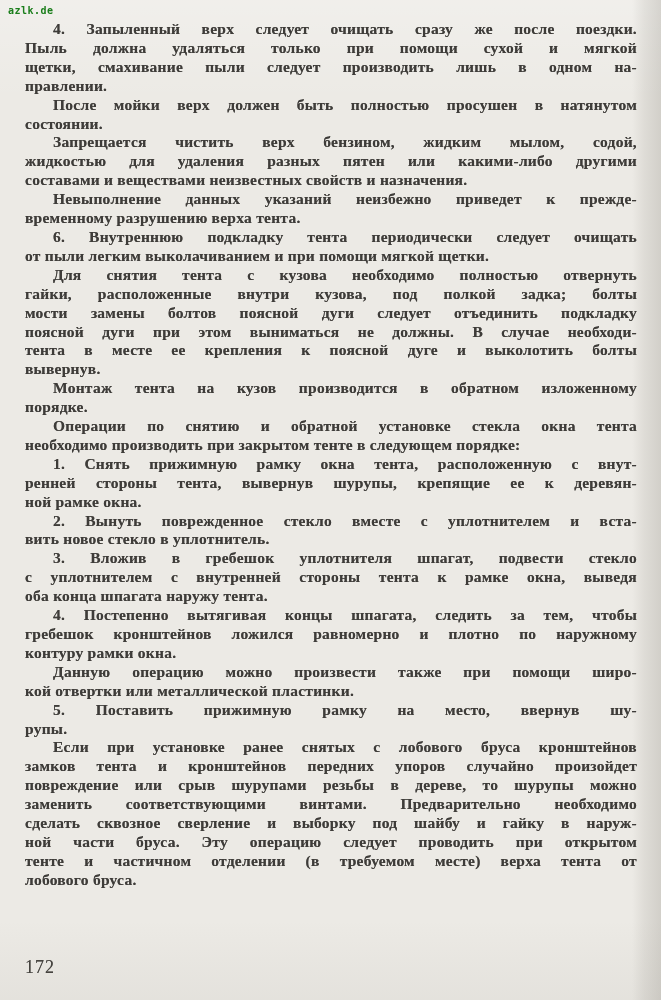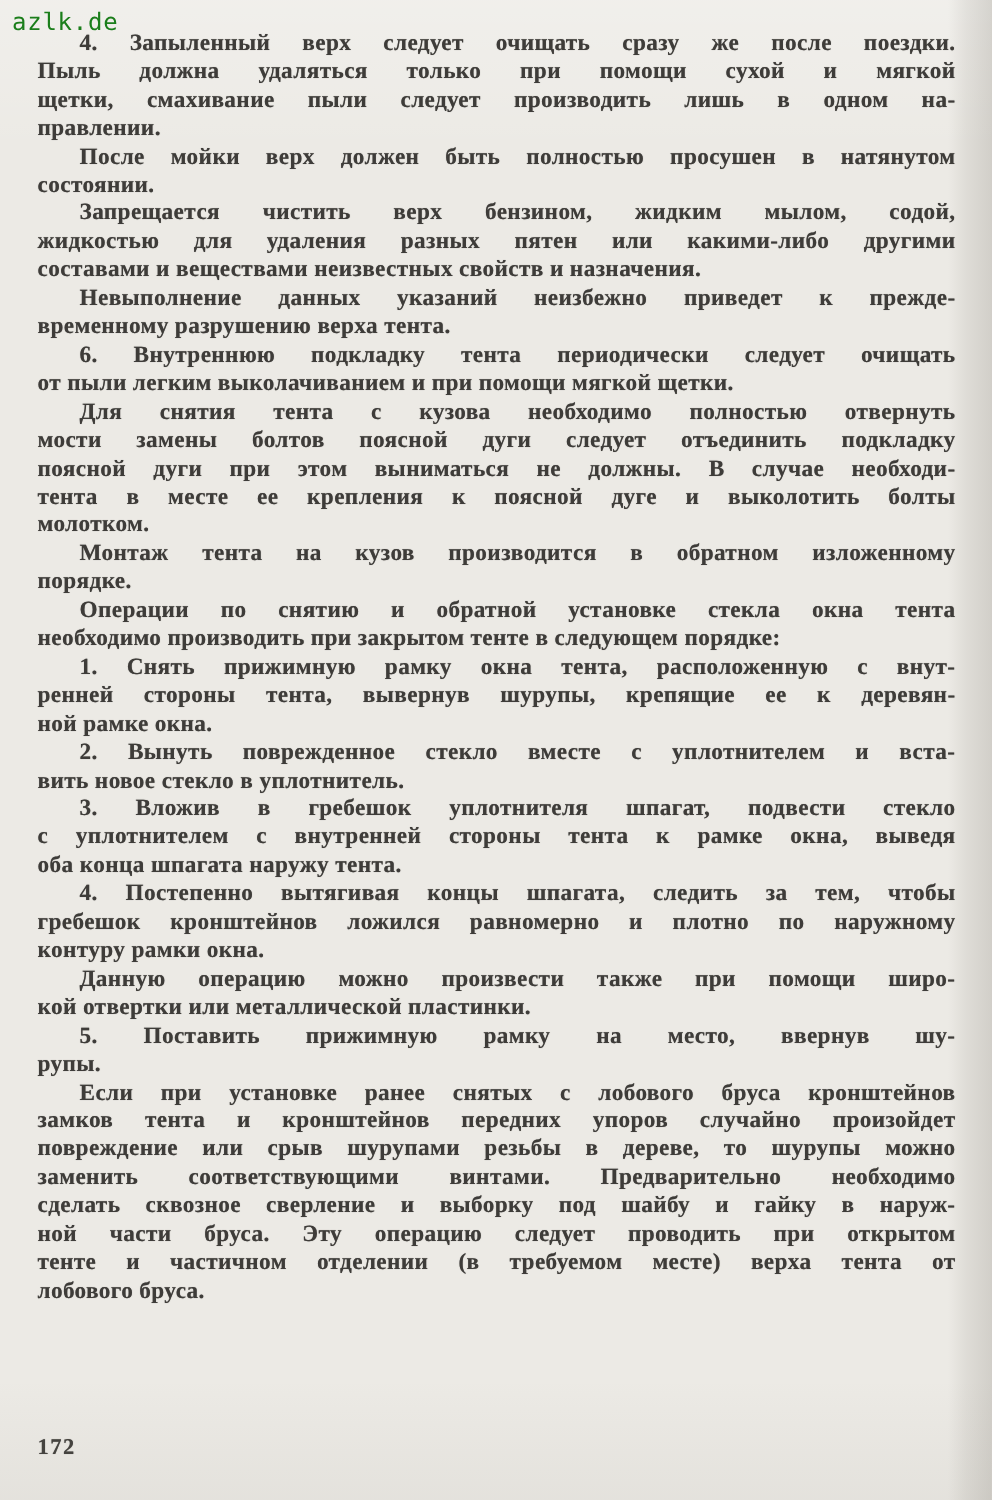--- a/index.html
+++ b/index.html
@@ -29,22 +29,22 @@
         rgba(100,95,85,0.06) 100%),
       #eceae5;
     font-family: "Liberation Serif", "DejaVu Serif", serif;
     color: #3e3c39;
   }
   .watermark {
     position: absolute;
     left: 8px;
     top: 5px;
     font-family: "DejaVu Sans Mono", "Liberation Mono", monospace;
-    font-size: 16px;
-    font-weight: normal;
+    font-size: 10px;
+    font-weight: bold;
     letter-spacing: 0.5px;
     color: #1b7e1b;
   }
   .text-block {
     position: absolute;
     left: 25px;
     top: 20px;
     width: 612px;
     font-size: 15.5px;
     line-height: 18.9px;
@@ -65,25 +65,24 @@
   .line.indent {
     text-indent: 28px;
   }
   .line.last {
     text-align-last: left;
   }
   .page-number {
     position: absolute;
     left: 25px;
     top: 957px;
-    font-size: 15px;
+    font-size: 18px;
     letter-spacing: 1px;
     color: #45433f;
     text-shadow: 0 0 0.5px rgba(69,67,63,0.6);
-    font-weight: bold;
   }
 </style>
 </head>
 <body>
 
 <div class="scan-page">
   <div class="watermark">azlk.de</div>
 
   <div class="text-block">
       <div class="paragraph">
@@ -104,24 +103,25 @@
       <div class="paragraph">
         <div class="line indent">Невыполнение данных указаний неизбежно приведет к прежде-</div>
         <div class="line last">временному разрушению верха тента.</div>
       </div>
       <div class="paragraph">
         <div class="line indent">6. Внутреннюю подкладку тента периодически следует очищать</div>
         <div class="line last">от пыли легким выколачиванием и при помощи мягкой щетки.</div>
       </div>
       <div class="paragraph">
         <div class="line indent">Для снятия тента с кузова необходимо полностью отвернуть</div>
+        <div class="line">гайки, расположенные внутри кузова, под полкой задка; болты</div>
         <div class="line">мости замены болтов поясной дуги следует отъединить подкладку</div>
         <div class="line">поясной дуги при этом выниматься не должны. В случае необходи-</div>
         <div class="line">тента в месте ее крепления к поясной дуге и выколотить болты</div>
-        <div class="line last">молотком.</div>
+        <div class="line last">вывернув.</div>
       </div>
       <div class="paragraph">
         <div class="line indent">Монтаж тента на кузов производится в обратном изложенному</div>
         <div class="line last">порядке.</div>
       </div>
       <div class="paragraph">
         <div class="line indent">Операции по снятию и обратной установке стекла окна тента</div>
         <div class="line last">необходимо производить при закрытом тенте в следующем порядке:</div>
       </div>
       <div class="paragraph">

